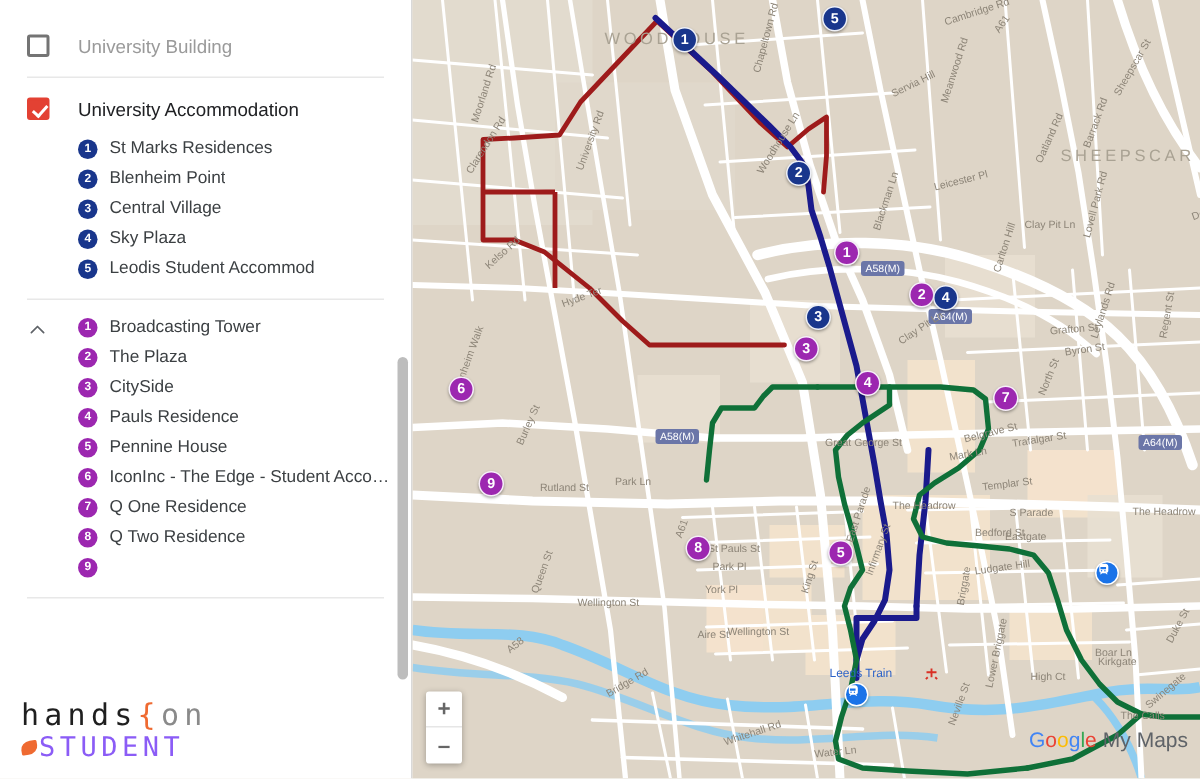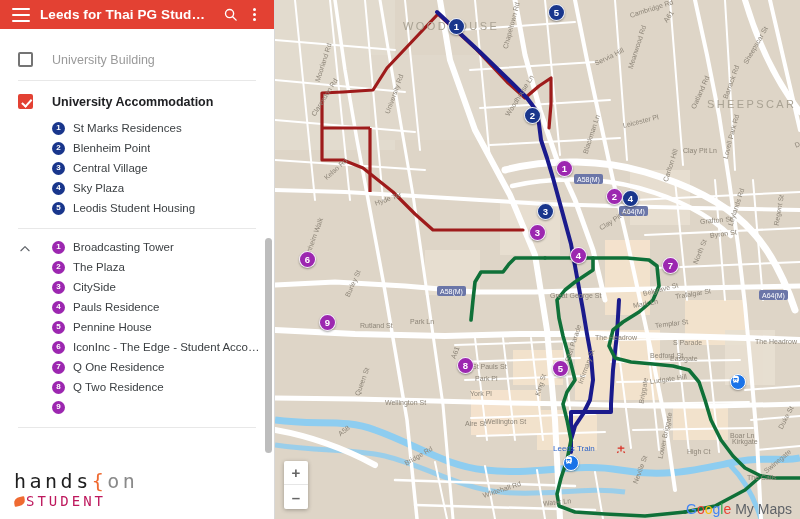--- a/index.html
+++ b/index.html
@@ -35,21 +35,21 @@
   .sb-scroll { flex: 1; overflow: hidden; position: relative; padding-top: 16px; }
 
   .layer-row { display: flex; align-items: center; padding: 7px 0 7px 18px; }
   .cbox { width: 15px; height: 15px; border: 2px solid #747474; border-radius: 2px;
     background: #fff; flex: 0 0 15px; cursor: pointer; position: relative; }
   .cbox.checked { background: #e34133; border-color: #e34133; }
   .cbox.checked:after {
     content: ""; position: absolute; left: 3.6px; top: .6px; width: 3.5px; height: 7.5px;
     border: solid #fff; border-width: 0 2px 2px 0; transform: rotate(42deg);
   }
-  .layer-name { margin-left: 19px; font-size: 12.5px; color: #202124; font-weight: bold; }
+  .layer-name { margin-left: 19px; font-size: 12.5px; color: #202124; font-weight: normal; }
   .layer-name.muted { color: #9a9a9a; font-weight: normal; }
   .divider { height: 1px; background: #e8e8e8; margin: 6px 18px 6px 18px; }
 
   .poi-list { padding: 2px 0 4px 0; position: relative; }
   .poi { display: flex; align-items: center; padding: 3.5px 0 3.5px 52px; cursor: pointer; }
   .pin {
     width: 13px; height: 13px; border-radius: 50%; flex: 0 0 13px;
     display: flex; align-items: center; justify-content: center;
     color: #fff; font-size: 8px; font-weight: bold; line-height: 1;
   }
@@ -61,21 +61,21 @@
   .chevron { position: absolute; left: 18px; top: 7px; width: 14px; height: 14px;
     cursor: pointer; color: #5f6368; }
 
   
   .sb-footer { position: absolute; left: 0; bottom: 0; width: 260px;
      background: #fff; padding: 6px 0 10px 14px; }
   .logo1 { font-size: 20px; letter-spacing: 3.5px; color: #1f1f1f;
     font-family: "DejaVu Sans Mono", monospace; line-height: 1.1; }
   .logo1 .brace { color: #ef6a31; }
   .logo1 .on { color: #8a8a8a; }
-  .logo2 { font-size: 14px; letter-spacing: 3px; color: #be185d;
+  .logo2 { font-size: 18px; letter-spacing: 3px; color: #8b5cf6;
     font-family: "DejaVu Sans Mono", monospace; margin-top: 1px; display: flex; align-items: center; }
   .leaf { width: 11px; height: 9px; background: #ef6a31; margin-right: 1px;
     border-radius: 60% 10% 60% 10%; transform: rotate(-10deg); display: inline-block; }
 
   .sb-scrollbar { position: absolute; right: 2px; top: 238px; width: 7px;
     height: 215px; background: #bdbdbd; border-radius: 4px; cursor: pointer; }
 
   
   .map { position: relative; flex: 1; height: 519px; overflow: hidden;
     background: #e0d8cb; }
@@ -103,55 +103,34 @@
 
   .stationlbl { position: absolute; font-size: 8px; color: #2d63c8;
     white-space: nowrap; pointer-events: none; font-weight: normal; }
 
   .zoomctl { position: absolute; left: 9px; bottom: 10px; width: 24px;
     background: #fff; border-radius: 2px; box-shadow: 0 1px 4px rgba(0,0,0,.3); }
   .zoomctl div { height: 24px; display: flex; align-items: center; justify-content: center;
     cursor: pointer; color: #666; font-size: 15px; font-weight: bold; }
   .zoomctl div:first-child { border-bottom: 1px solid #e6e6e6; }
 
-  .gmlogo { position: absolute; right: 8px; bottom: 2px; display: flex;
+  .gmlogo { position: absolute; right: 8px; bottom: 18px; display: flex;
     align-items: center; font-size: 14px; pointer-events: none;
     font-family: "Liberation Sans", sans-serif; text-align: center; }
   .gmlogo .g1{color:#4285F4}.gmlogo .g2{color:#EA4335}.gmlogo .g3{color:#FBBC05}
   .gmlogo .g4{color:#4285F4}.gmlogo .g5{color:#34A853}.gmlogo .g6{color:#EA4335}
   .gmlogo .mym { color: #5f6368; margin-left: 4px; }
 </style>
 </head>
 <body>
 
 <div id="app">
 
   <div class="sidebar">
 
-    <div class="sb-header">
-      <div class="hamburger">
-        <i></i>
-          <i></i>
-          <i></i>
-      </div>
-      <div class="sb-title">Leeds for Thai PG Stud…</div>
-      <div class="hdr-icon">
-        <svg width="15" height="15" viewBox="0 0 24 24" fill="none" stroke="#fff" stroke-width="2.2">
-          <circle cx="10.5" cy="10.5" r="6.5"></circle>
-            <line x1="15.5" y1="15.5" x2="21" y2="21" stroke-linecap="round"></line>
-        </svg>
-      </div>
-      <div class="hdr-icon">
-        <span class="dots">
-            <b></b>
-            <b></b>
-            <b></b>
-          </span>
-      </div>
-    </div>
 
     <div class="sb-scroll">
 
       <div class="layer-row">
         <div class="cbox"></div>
         <div class="layer-name muted">University Building</div>
       </div>
       <div class="divider"></div>
 
       <div class="layer-row">
@@ -170,21 +149,21 @@
         <div class="poi">
           <span class="pin navy">3</span>
           <span class="poi-label">Central Village</span>
         </div>
         <div class="poi">
           <span class="pin navy">4</span>
           <span class="poi-label">Sky Plaza</span>
         </div>
         <div class="poi">
           <span class="pin navy">5</span>
-          <span class="poi-label">Leodis Student Housing</span>
+          <span class="poi-label">Leodis Student Accommod</span>
         </div>
       </div>
       <div class="divider"></div>
 
       <div class="poi-list">
         <span class="chevron">
           <svg width="14" height="14" viewBox="0 0 24 24" fill="none" stroke="#5f6368" stroke-width="2">
             <polyline points="5,15 12,8 19,15" stroke-linecap="round" stroke-linejoin="round"></polyline>
           </svg>
         </span>

